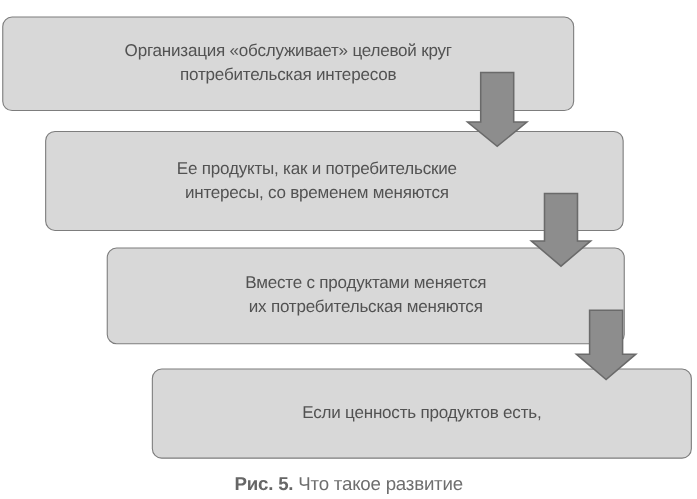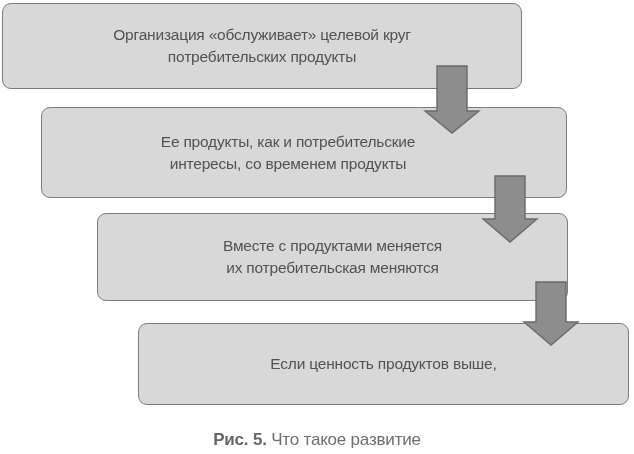--- a/index.html
+++ b/index.html
@@ -22,20 +22,21 @@
     border: 1px solid #7d7d7d;
     border-radius: 9px;
     display: flex;
     align-items: center;
     justify-content: center;
     text-align: center;
     color: #525252;
     font-size: 15.5px;
     line-height: 22px;
     letter-spacing: -0.2px;
+    margin-top: 12px;
   }
   .node1 { left: 2px;   top: 3px;   width: 520px; height: 86px; }
   .node2 { left: 41px;  top: 107px; width: 526px; height: 91px; padding-right: 32px; }
   .node3 { left: 97px;  top: 213px; width: 471px; height: 88px; }
   .node4 { left: 138px; top: 323px; width: 491px; height: 82px; }
   .arrows {
     position: absolute;
     left: 0;
     top: 0;
     pointer-events: none;
@@ -59,41 +60,41 @@
   .caption b { font-weight: bold; color: #666666; }
 </style>
 </head>
 <body>
 
 <div class="canvas">
 
   <div class="node node1">
     <span>
       <span>Организация «обслуживает» целевой круг</span><br>
-      <span>потребительских продукты</span>
+      <span>потребительская интересов</span>
     </span>
   </div>
 
   <div class="node node2">
     <span>
       <span>Ее продукты, как и потребительские</span><br>
-      <span>интересы, со временем продукты</span>
+      <span>интересы, со временем меняются</span>
     </span>
   </div>
 
   <div class="node node3">
     <span>
       <span>Вместе с продуктами меняется</span><br>
       <span>их потребительская меняются</span>
     </span>
   </div>
 
   <div class="node node4">
     <span>
-      <span>Если ценность продуктов выше,</span><br>
+      <span>Если ценность продуктов есть,</span><br>
     </span>
   </div>
 
   <svg class="arrows" width="634" height="454" viewBox="0 0 634 454">
     <polygon points="437,66 467,66 467,111 479,111 452,133 425,111 437,111"></polygon>
     <polygon points="495,176 525,176 525,219 537,219 510,242 483,219 495,219"></polygon>
     <polygon points="536,282 566,282 566,322 578,322 551,345 524,322 536,322"></polygon>
   </svg>
 
   <div class="caption">

